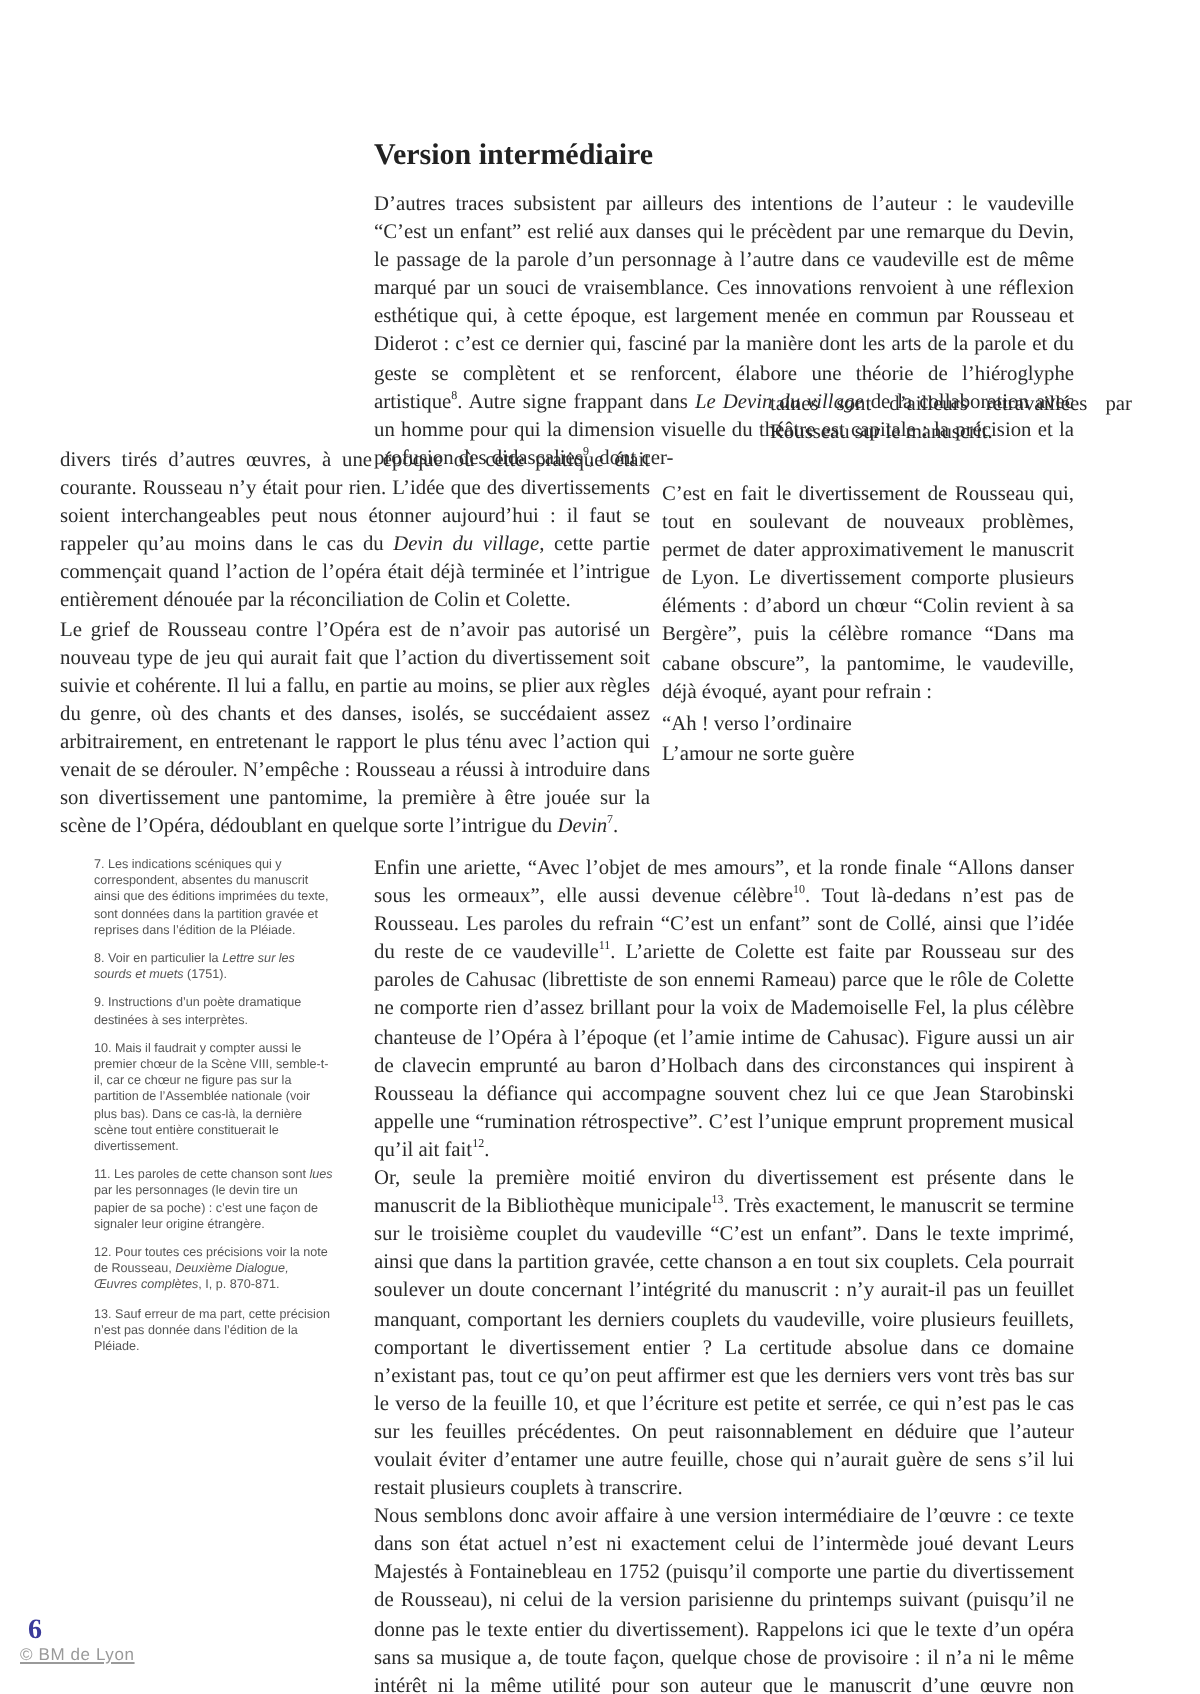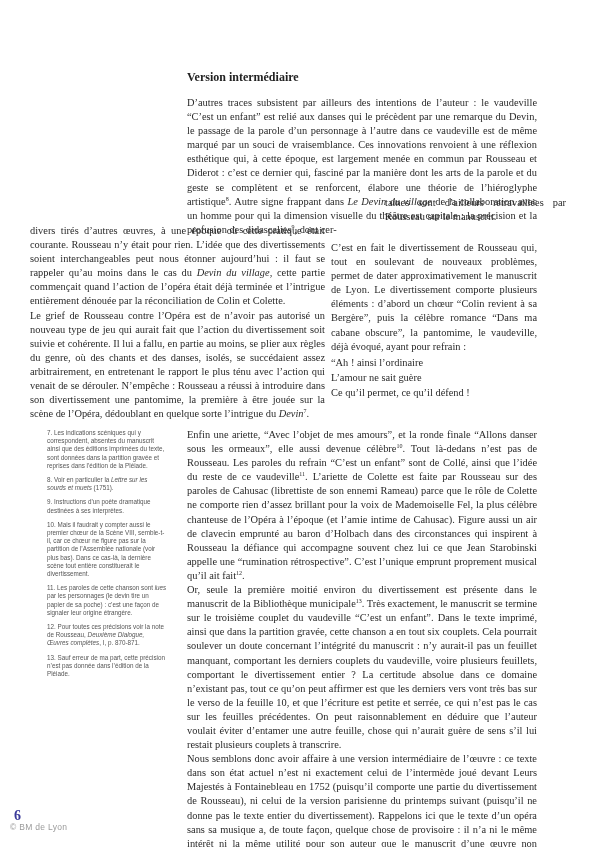--- a/index.html
+++ b/index.html
@@ -3,38 +3,38 @@
   <meta charset="utf-8">
   <style>
     html, body { margin: 0; padding: 0; }
     body {
       width: 600px; height: 847px; background: #ffffff; position: relative; overflow: hidden;
       color: #2a2a2a;
     }
     .serif { font-family: "Liberation Serif", "DejaVu Serif", serif; }
     .sans { font-family: "Liberation Sans", "DejaVu Sans", sans-serif; }
     .abs { position: absolute; }
-    .heading { left: 187px; top: 70px; font-size: 12px; font-weight: bold; color: #222; }
+    .heading { left: 187px; top: 70px; font-size: 15px; font-weight: bold; color: #222; }
     .body-text { font-size: 10.4px; line-height: 14.1px; text-align: justify; hyphens: auto; }
     .p-intro { left: 187px; top: 96px; width: 350px; }
     .p-intro-tail { left: 356px; top: 196px; width: 181px; margin-left: 29px; }
     .left-col { left: 30px; top: 224px; width: 295px; }
     .right-col { left: 331px; top: 241px; width: 206px; }
     .right-col p { margin: 0 0 10px 0; font-family: Liberation Serif, serif; }
     .verse { left: 331px; top: 355px; font-size: 10.4px; line-height: 15px; }
     .verse div { white-space: nowrap; }
     .main-col { left: 187px; top: 428px; width: 350px; }
     .main-col p { margin: 0; }
     .notes { left: 47px; top: 429px; width: 120px; font-size: 6.3px; line-height: 8.2px; color: #555; }
     .notes p { margin: 0 0 6px 0; }
     .left-col p { margin: 0; }
     em { }
     sup { font-size: 6px; line-height: 0; vertical-align: super; }
     .pagemark { left: 14px; top: 808px; font-size: 14px; color: #3a3a9a; font-weight: bold; }
-    .watermark { left: 10px; top: 822px; font-size: 8.5px; color: #9a9a9a; letter-spacing: 0.3px; }
+    .watermark { left: 10px; top: 822px; font-size: 8.5px; color: #9a9a9a; letter-spacing: 0.3px; text-decoration: underline; }
   </style>
 </head>
 <body>
 
 <div class="abs serif heading">Version intermédiaire</div>
 
 <div class="abs serif body-text p-intro">
   <span>D’autres traces subsistent par ailleurs des intentions de l’auteur : le vaudeville “C’est un enfant” est relié aux danses qui le précèdent par une remarque du Devin, le passage de la parole d’un personnage à l’autre dans ce vaudeville est de même marqué par un souci de vraisemblance. Ces innovations renvoient à une réflexion esthétique qui, à cette époque, est largement menée en commun par Rousseau et Diderot : c’est ce dernier qui, fasciné par la manière dont les arts de la parole et du geste se complètent et se renforcent, élabore une théorie de l’hiéroglyphe artistique</span><sup>8</sup><span>. Autre signe frappant dans </span><em>Le Devin du village</em><span> de la collaboration avec un homme pour qui la dimension visuelle du théâtre est capitale : la précision et la profusion des didascalies</span><sup>9</sup><span>, dont cer-</span>
 </div>
 <div class="abs serif body-text p-intro-tail">taines sont d’ailleurs retravaillées par Rousseau sur le manuscrit.</div>
@@ -42,23 +42,22 @@
 <div class="abs serif body-text left-col">
   <p><span>divers tirés d’autres œuvres, à une époque où cette pratique était courante. Rousseau n’y était pour rien. L’idée que des divertissements soient interchangeables peut nous étonner aujourd’hui : il faut se rappeler qu’au moins dans le cas du </span><em>Devin du village</em><span>, cette partie commençait quand l’action de l’opéra était déjà terminée et l’intrigue entièrement dénouée par la réconciliation de Colin et Colette.</span></p>
   <p><span>Le grief de Rousseau contre l’Opéra est de n’avoir pas autorisé un nouveau type de jeu qui aurait fait que l’action du divertissement soit suivie et cohérente. Il lui a fallu, en partie au moins, se plier aux règles du genre, où des chants et des danses, isolés, se succédaient assez arbitrairement, en entretenant le rapport le plus ténu avec l’action qui venait de se dérouler. N’empêche : Rousseau a réussi à introduire dans son divertissement une pantomime, la première à être jouée sur la scène de l’Opéra, dédoublant en quelque sorte l’intrigue du </span><em>Devin</em><sup>7</sup><span>.</span></p>
 </div>
 
 <div class="abs serif body-text right-col">
   <p>C’est en fait le divertissement de Rousseau qui, tout en soulevant de nouveaux problèmes, permet de dater approximativement le manuscrit de Lyon. Le divertissement comporte plusieurs éléments : d’abord un chœur “Colin revient à sa Bergère”, puis la célèbre romance “Dans ma cabane obscure”, la pantomime, le vaudeville, déjà évoqué, ayant pour refrain :</p>
 </div>
 
 <div class="abs serif verse">
-  <div>“Ah ! ainsi l’ordinaire</div>
-  <div>L’amour ne sait guère</div>
-  <div>Ce qu’il permet, ce qu’il défend !</div>
+  <div>“Ah ! verso l’ordinaire</div>
+  <div>L’amour ne sorte guère</div>
 </div>
 
 <div class="abs sans notes">
   <p>7. Les indications scéniques qui y correspondent, absentes du manuscrit ainsi que des éditions imprimées du texte, sont données dans la partition gravée et reprises dans l’édition de la Pléiade.</p>
   <p><span>8. Voir en particulier la </span><em>Lettre sur les sourds et muets</em><span> (1751).</span></p>
   <p>9. Instructions d’un poète dramatique destinées à ses interprètes.</p>
   <p>10. Mais il faudrait y compter aussi le premier chœur de la Scène VIII, semble-t-il, car ce chœur ne figure pas sur la partition de l’Assemblée nationale (voir plus bas). Dans ce cas-là, la dernière scène tout entière constituerait le divertissement.</p>
   <p><span>11. Les paroles de cette chanson sont </span><em>lues</em><span> par les personnages (le devin tire un papier de sa poche) : c’est une façon de signaler leur origine étrangère.</span></p>
   <p><span>12. Pour toutes ces précisions voir la note de Rousseau, </span><em>Deuxième Dialogue, Œuvres complètes</em><span>, I, p. 870-871.</span></p>
   <p>13. Sauf erreur de ma part, cette précision n’est pas donnée dans l’édition de la Pléiade.</p>

